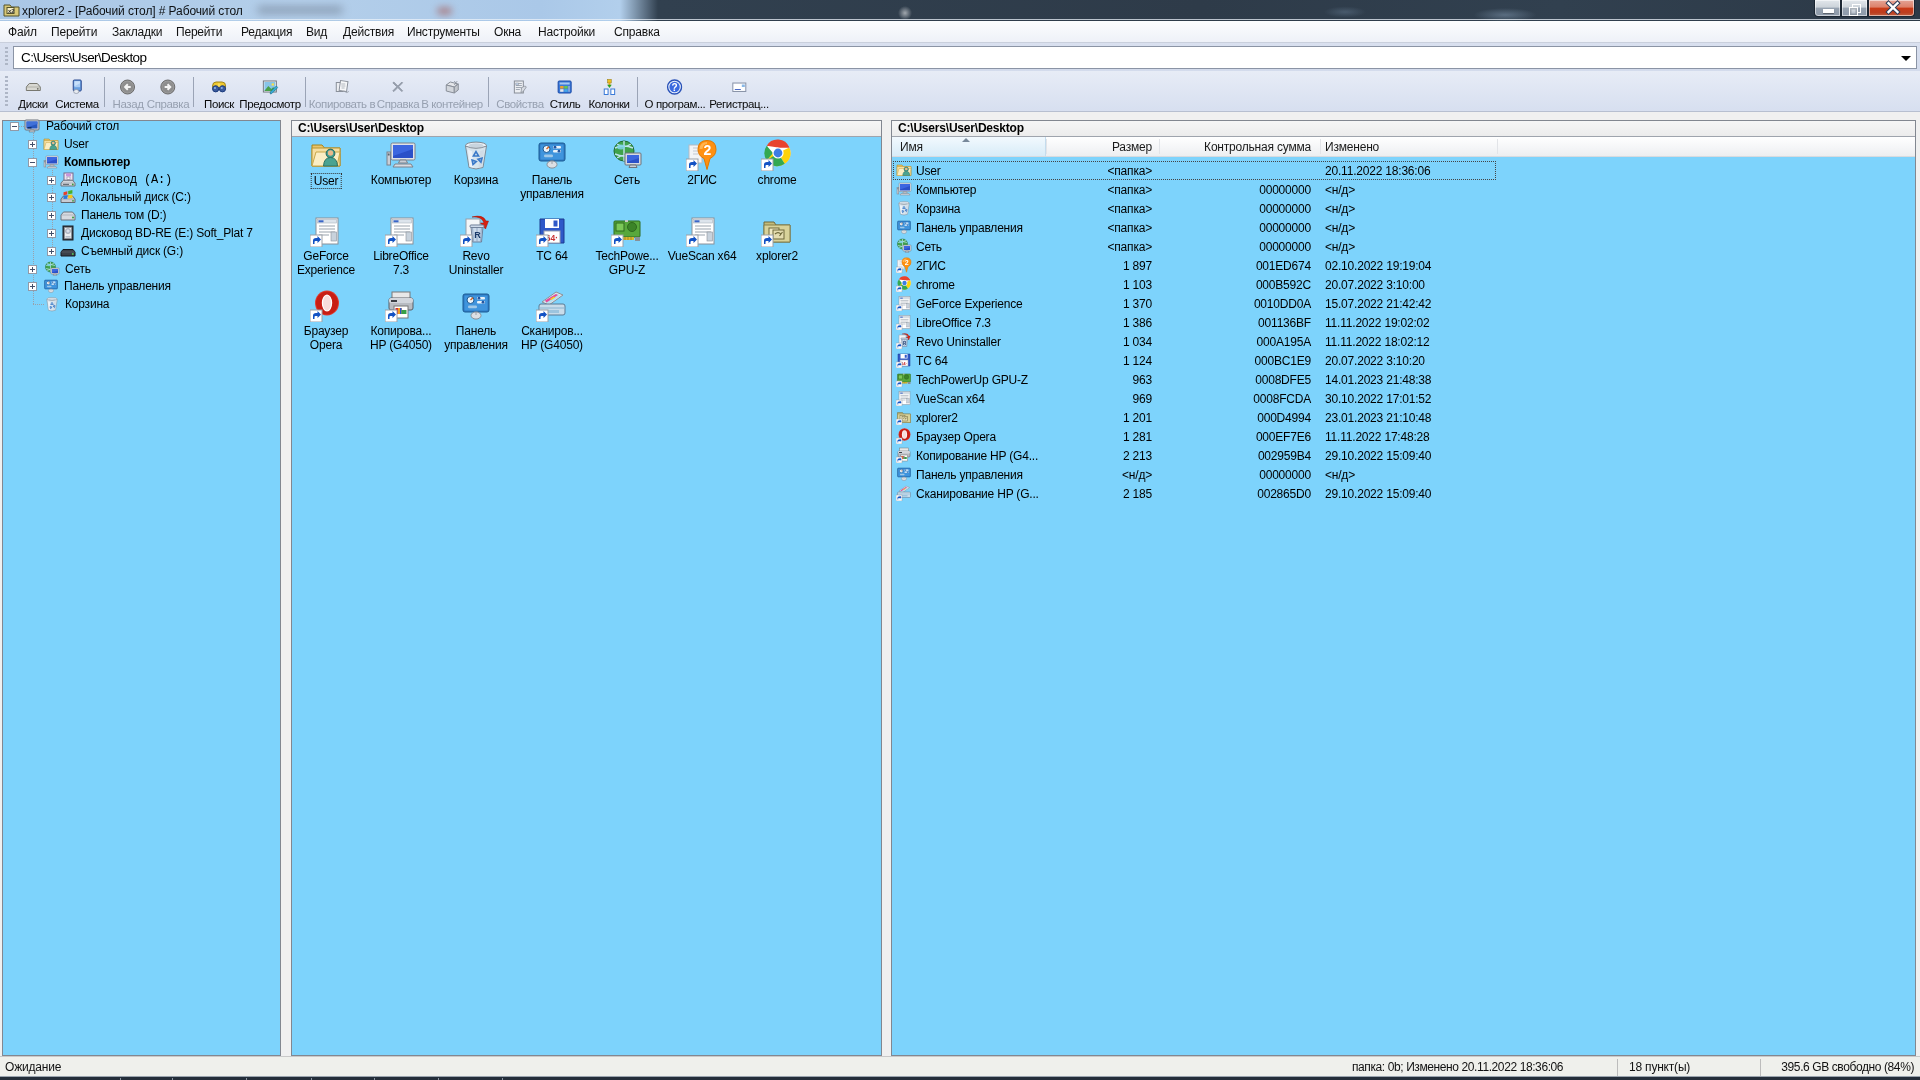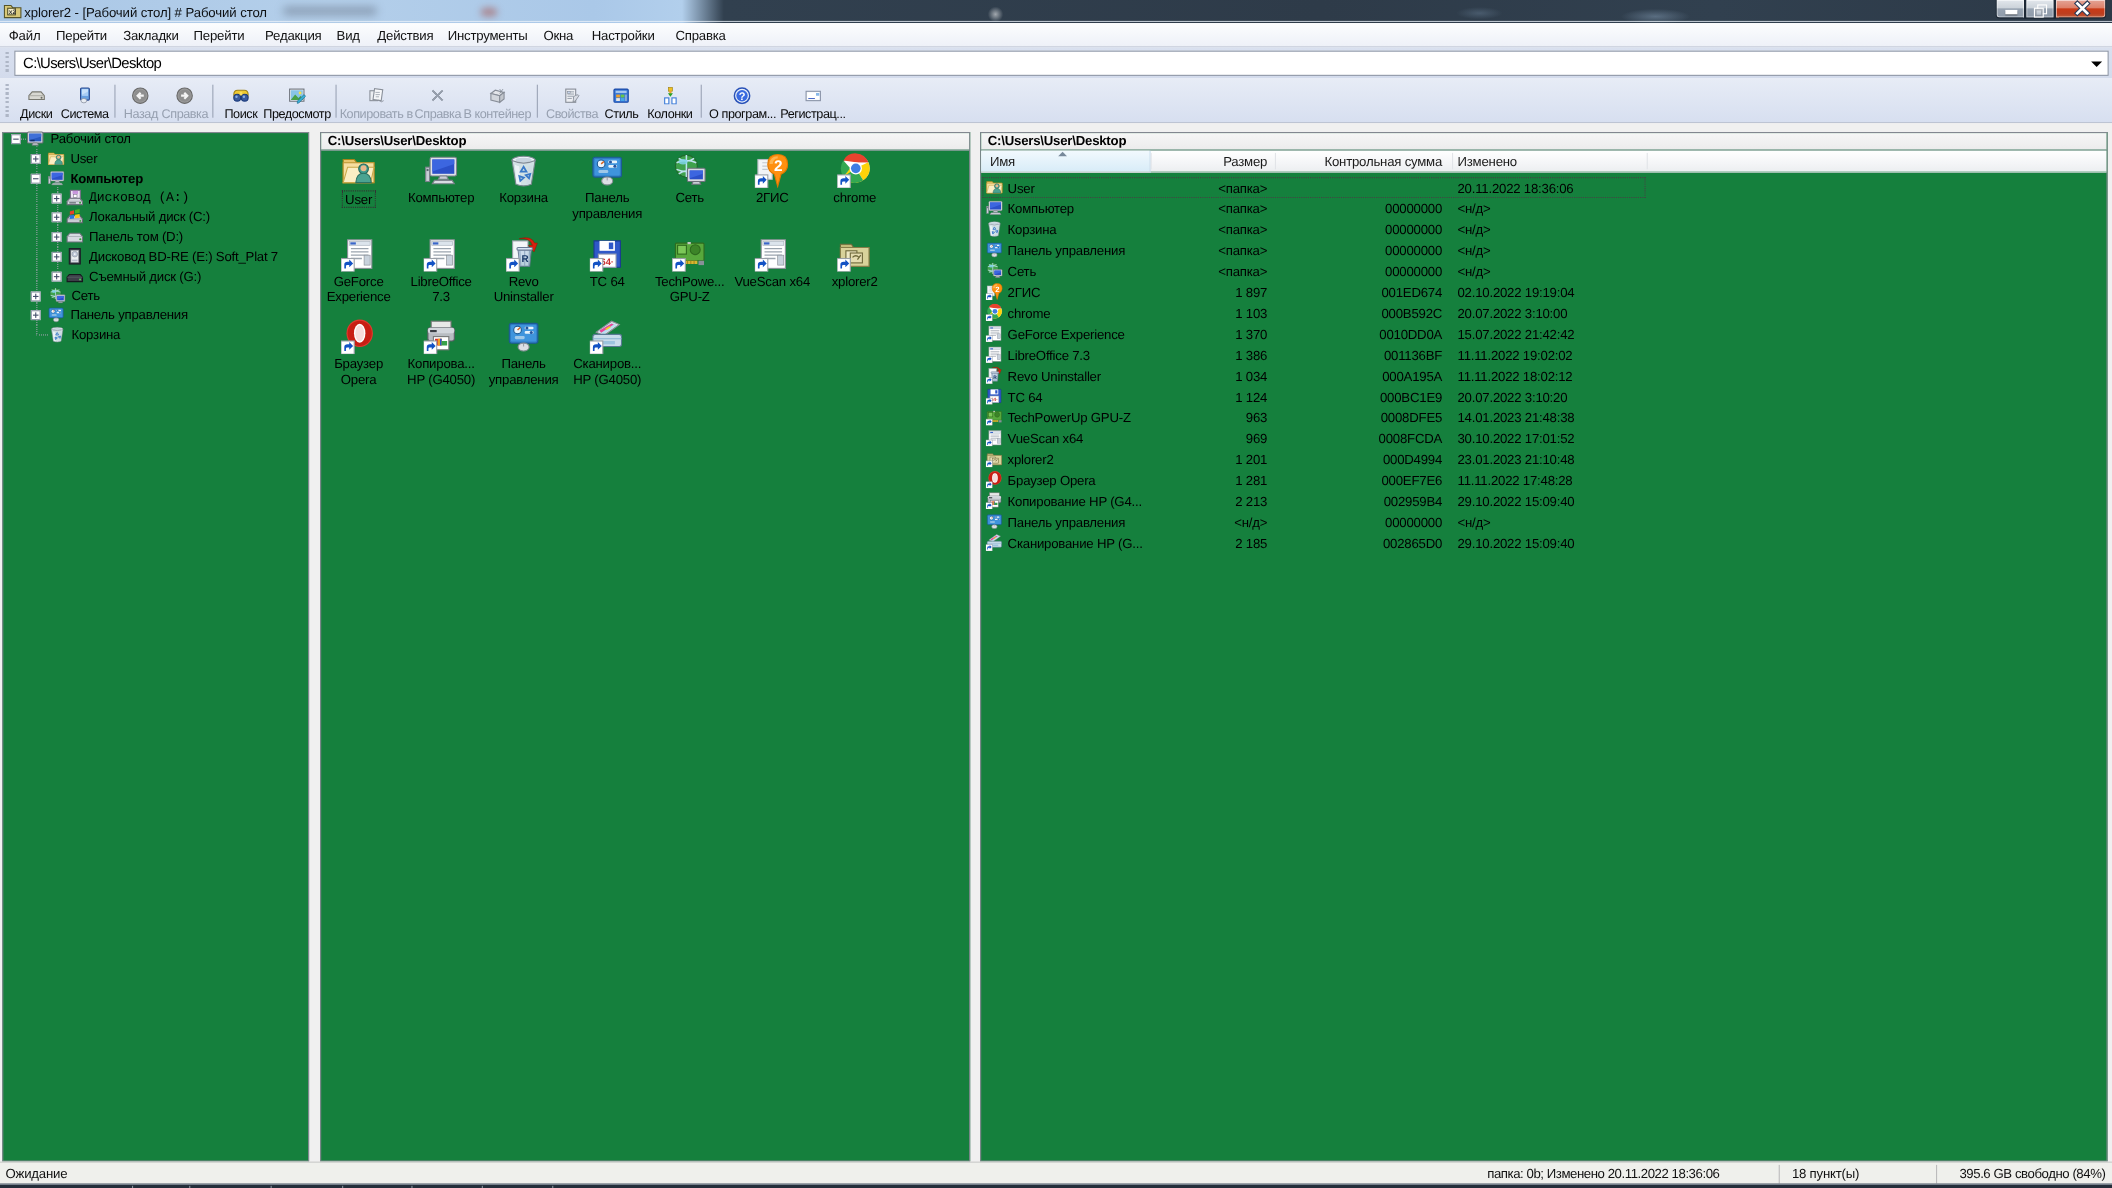--- a/index.html
+++ b/index.html
@@ -36,21 +36,21 @@
 
 #tools{position:absolute;left:0;top:71px;width:1920px;height:41px;background:linear-gradient(#e7ecf6,#d7dff0);border-bottom:1px solid #b7bfd0}
 #tools .grip{top:5px;height:31px}
 .sep{position:absolute;top:6px;height:30px;width:1px;background:#9ba4b6}
 .tb{position:absolute;top:8px;text-align:center;transform:translateX(-50%)}
 .tb svg{display:block;margin:0 auto}
 .tl{font-size:11.5px;color:#0a0a0a;margin-top:3px;white-space:nowrap;letter-spacing:-0.4px}
 .tb.dis .tl{color:#97a0b0}
 
 #main{position:absolute;left:0;top:112px;width:1920px;height:944px;background:#f0f0f0}
-.panel{position:absolute;background:#15803d;border:1px solid #828790}
+.panel{position:absolute;background:#7dd3fc;border:1px solid #828790}
 #tree{left:2px;top:8px;width:279px;height:936px}
 #mid{left:291px;top:8px;width:591px;height:936px}
 #right{left:891px;top:8px;width:1025px;height:936px}
 .phead{position:absolute;left:0;top:0;width:100%;height:16px;background:linear-gradient(#f6f6f6,#ececec);border-bottom:1px solid #9fa4ad;font-size:12px;font-weight:bold;color:#000;line-height:15px;padding-left:6px;letter-spacing:-0.2px}
 
 #status{position:absolute;left:0;top:1056px;width:1920px;height:21px;background:#eff0ec;border-top:1px solid #c9c9c9;font-size:12px;color:#111}
 #status .st{position:absolute;top:3px;white-space:nowrap;letter-spacing:-0.2px}
 #status .ssep{position:absolute;top:2px;height:17px;width:1px;background:#bcbcbc}
 
 

